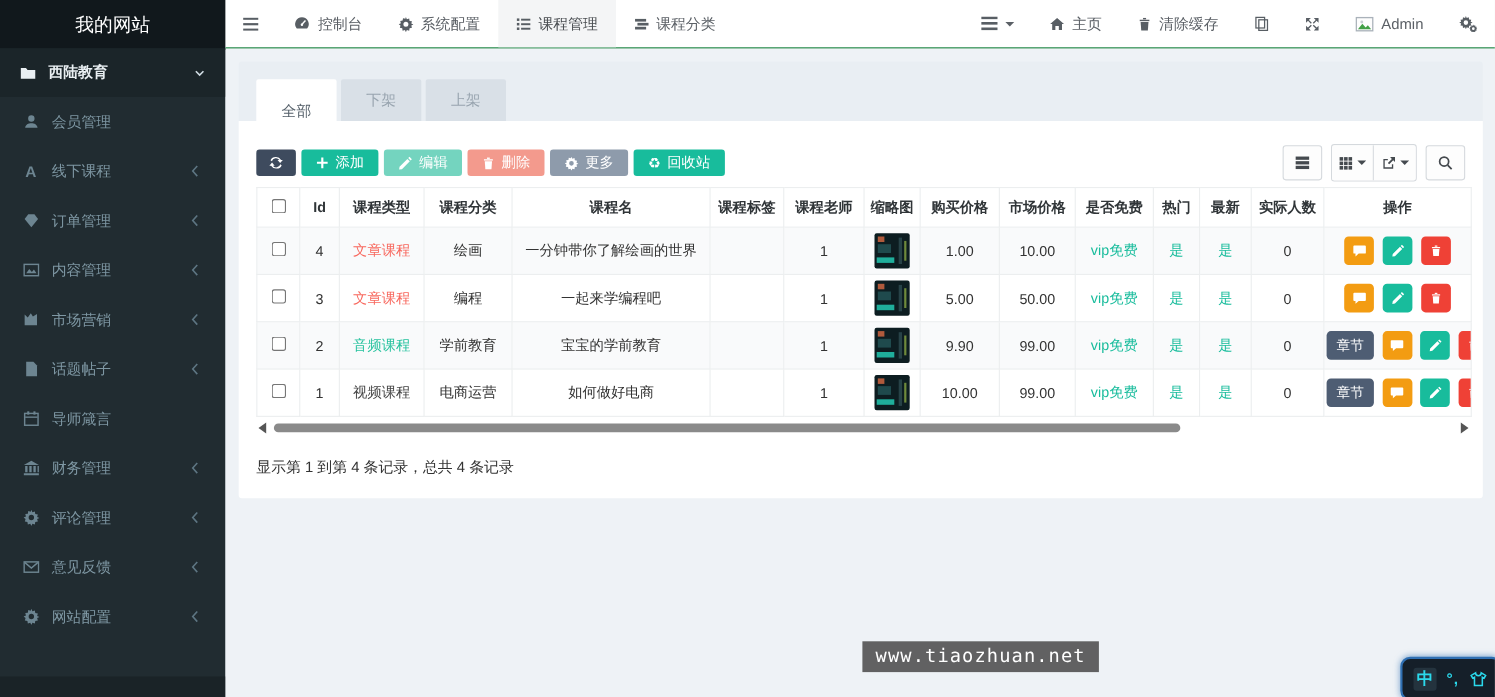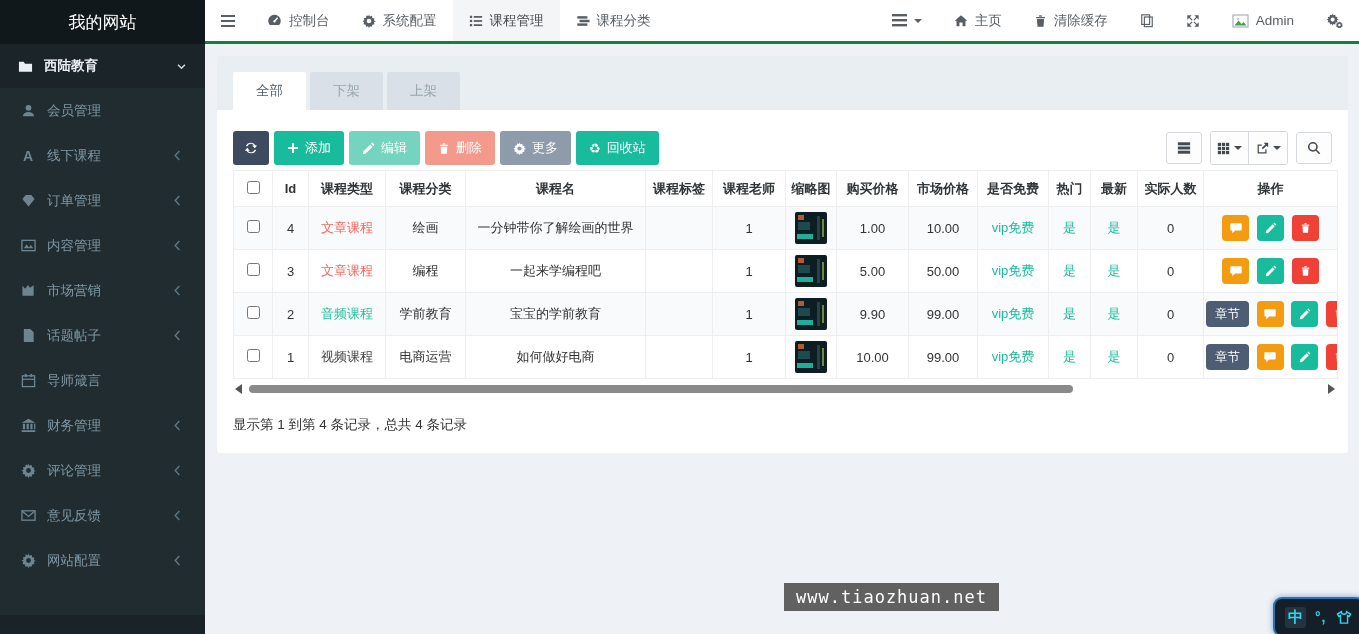--- a/index.html
+++ b/index.html
@@ -13,39 +13,39 @@
   .brand { height:44px; background:#11181c; color:#fff; display:flex; align-items:center; justify-content:center; font-size:17px; }
   .side-section { height:44px; background:#1b2529; color:#e9eff2; display:flex; align-items:center; padding:0 18px; gap:11px; font-size:13.5px; font-weight:bold; }
   .side-section .chev { margin-left:auto; color:#cfdbe2; }
   .side-menu { }
   .side-item { height:45px; display:flex; align-items:center; padding:0 20px; gap:11px; color:#7e97a3; font-size:13.5px; cursor:pointer; }
   .side-item .ico { color:#6d8591; width:16px; }
   .side-item .chev { margin-left:auto; color:#5d7582; }
   .side-foot { position:absolute; bottom:0; left:0; width:205px; height:19px; background:#1a2327; }
 
   
-  .navbar { position:absolute; left:205px; top:0; right:0; height:44px; background:#fff; border-bottom:3px solid #15803d; display:flex; align-items:stretch; color:#5b6066;justify-content:space-between; }
+  .navbar { position:absolute; left:205px; top:0; right:0; height:44px; background:#fff; border-bottom:1px solid #15803d; display:flex; align-items:stretch; color:#5b6066;justify-content:space-between; }
   .nav-item { display:flex; align-items:center; gap:7px; padding:0 16px; font-size:13.5px; cursor:pointer; }
   .nav-item.burger { padding:0 16px; font-size:15px; color:#555; }
   .nav-item.active { background:#f4f5f6; color:#484c50; }
   .nav-item .ico { color:#585e64; }
   .nav-right { margin-left:auto; display:flex; align-items:stretch; }
   .caret { width:0; height:0; border-left:4px solid transparent; border-right:4px solid transparent; border-top:4px solid #5b6066; display:inline-block; }
 
   
   .content { position:absolute; left:205px; top:45px; right:0; bottom:0; background:#eef2f6; }
   .panel { position:absolute; left:12px; right:11px; top:11px; }
   .panel-heading { background:#e9eef3; border-radius:3px 3px 0 0; padding:16px 16px 0; height:54px; display:flex; align-items:flex-end; }
   .tab { height:38px; padding:0 23px; display:flex; align-items:center; font-size:13.5px; color:#98a4af; background:#d9e0e7; margin-right:4px; border-radius:2px 2px 0 0; cursor:pointer; }
-  .tab.active { background:#fff; color:#55606a; }
+  .tab.active { background:#fff; color:#55606a;align-items:flex-end; }
   .panel-body { background:#fff; border-radius:0 0 3px 3px; padding:21px 16px 0; height:343px; position:relative; }
 
   
   .toolbar { display:flex; align-items:center; }
-  .btn { display:inline-flex; align-items:center; justify-content:center; gap:6px; height:34px; padding:0 13px; border-radius:3px; color:#fff; font-size:13px; border:none; cursor:pointer; margin-right:5px; }
+  .btn { display:inline-flex; align-items:center; justify-content:center; gap:6px; height:24px; padding:0 13px; border-radius:3px; color:#fff; font-size:13px; border:none; cursor:pointer; margin-right:5px; }
   .btn .ico { color:#fff; }
   .btn-refresh { background:#3e4b5e; padding:0 11px; }
   .btn-add { background:#18bc9c; }
   .btn-edit { background:#74d4bf; }
   .btn-del { background:#f39a8d; }
   .btn-more { background:#8e9bab; }
   .btn-recycle { background:#18bc9c; }
   .tb-right { margin-left:auto; display:flex; align-items:center; }
   .btn-group { display:flex; border:1px solid #d5d9dd; border-radius:3px; overflow:hidden; }
   .gbtn { width:38px; height:32px; background:#fdfdfd; display:flex; align-items:center; justify-content:center; gap:4px; border-right:1px solid #d5d9dd; color:#454a4f; cursor:pointer; }

